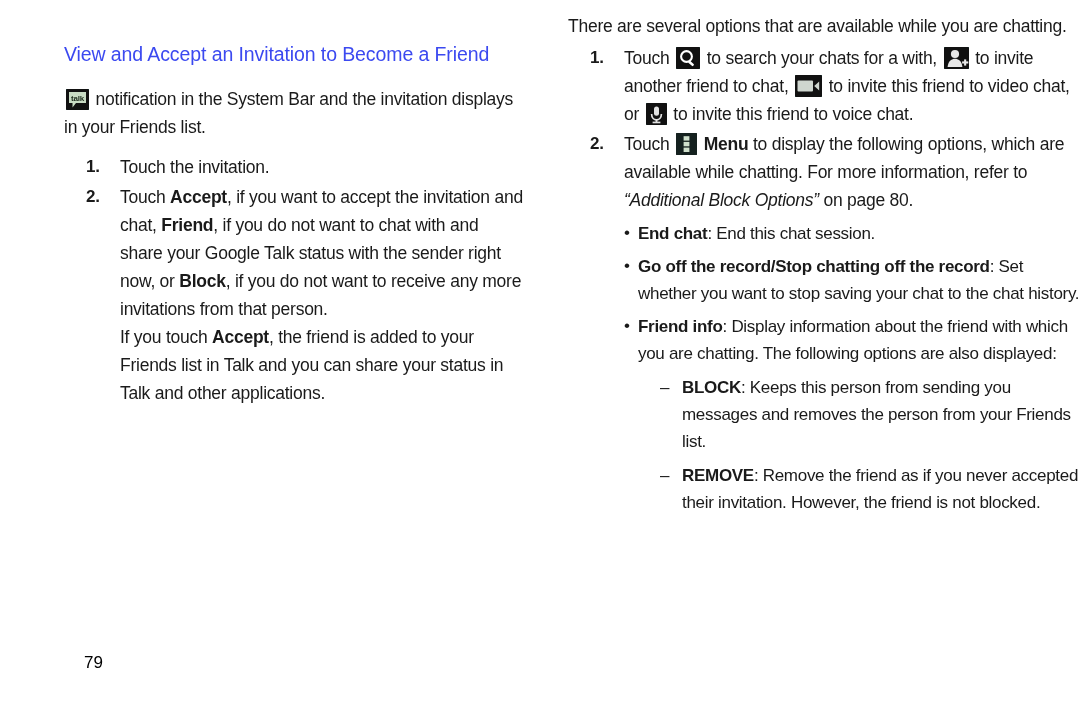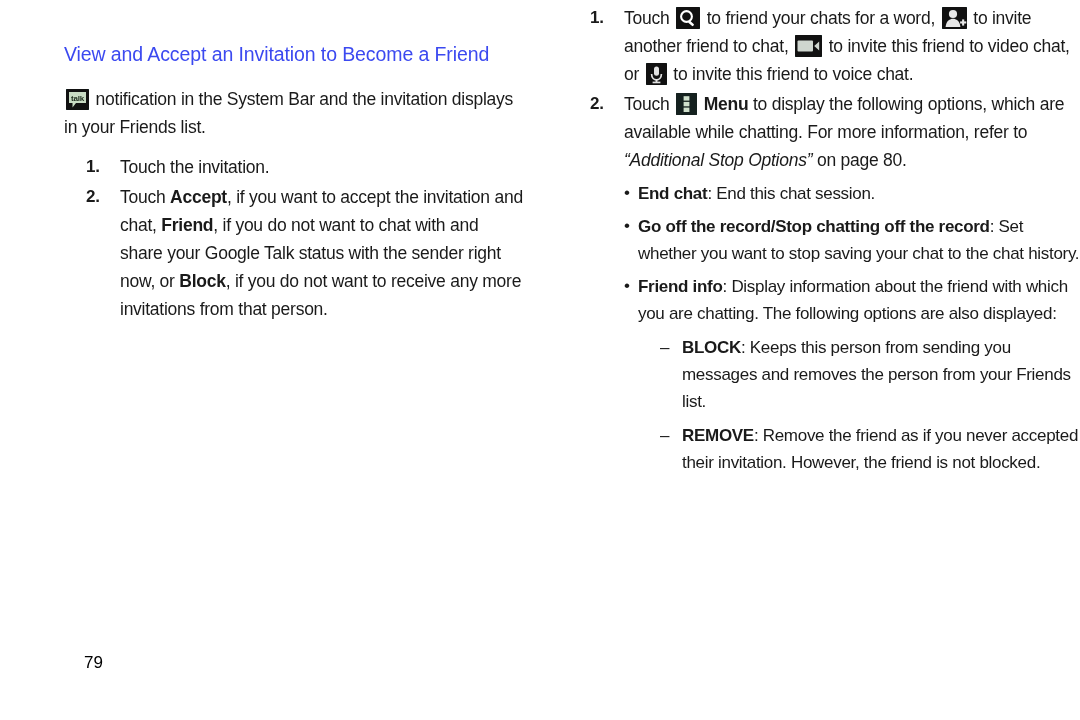--- a/index.html
+++ b/index.html
@@ -161,37 +161,39 @@
           </svg></span><span> notification in the System Bar and the invitation displays in your Friends list.</span></p>
 
     <ol class="numlist">
 
       <li>
         <span class="num">1.</span><span>Touch the invitation.</span>
       </li>
 
       <li>
         <span class="num">2.</span><span>Touch </span><b>Accept</b><span>, if you want to accept the invitation and chat, </span><b>Friend</b><span>, if you do not want to chat with and share your Google Talk status with the sender right now, or </span><b>Block</b><span>, if you do not want to receive any more invitations from that person.</span>
+        <div class="subpara"><span>If you touch </span><b>Accept</b><span>, the friend is added to your Friends list in Talk and you can share your status in Talk and other applications.</span></div>
       </li>
 
     </ol>
   </div>
 
   <div class="col col-right">
 
 
+    <p class="body first-para">There are several options that are available while you are chatting.</p>
 
     <ol class="numlist">
 
       <li>
         <span class="num">1.</span><span>Touch </span><span class="icon ic-search"><svg width="24" height="22" viewBox="0 0 24 22">
               <rect width="24" height="22" fill="#111"></rect>
               <circle cx="10.5" cy="9.5" r="5.4" fill="none" stroke="#fff" stroke-width="2.1"></circle>
               <rect x="13.6" y="13.3" width="6.4" height="2.6" rx="1" fill="#fff" transform="rotate(42 13.6 13.3)"></rect>
-            </svg></span><span> to friend your chats for a word, </span><span class="icon ic-addp"><svg width="25" height="22" viewBox="0 0 25 22">
+            </svg></span><span> to search your chats for a with, </span><span class="icon ic-addp"><svg width="25" height="22" viewBox="0 0 25 22">
               <rect width="25" height="22" fill="#111"></rect>
               <circle cx="11" cy="7" r="4.1" fill="#e8e8e8"></circle>
               <path d="M3.6 20 C4.2 13.6 8 11.8 11 11.8 C14 11.8 17.8 13.6 18.4 20 Z" fill="#e8e8e8"></path>
               <rect x="18.1" y="14.4" width="6.2" height="2.1" fill="#e8e8e8"></rect>
               <rect x="20.1" y="12.4" width="2.1" height="6.2" fill="#e8e8e8"></rect>
             </svg></span><span> to invite another friend to chat, </span><span class="icon ic-video"><svg width="27" height="22" viewBox="0 0 27 22">
               <rect width="27" height="22" fill="#111"></rect>
               <rect x="2.5" y="5.5" width="15.5" height="11" rx="1" fill="#cfd6cf"></rect>
               <path d="M19.2 11 L24.2 6.4 V15.6 Z" fill="#cfd6cf"></path>
             </svg></span><span> to invite this friend to video chat, or </span><span class="icon ic-mic"><svg width="21" height="22" viewBox="0 0 21 22">
@@ -202,21 +204,21 @@
               <rect x="6.6" y="18.6" width="7.8" height="1.7" fill="#e2e2e2"></rect>
             </svg></span><span> to invite this friend to voice chat.</span>
       </li>
 
       <li>
         <span class="num">2.</span><span>Touch </span><span class="icon ic-menu"><svg width="21" height="22" viewBox="0 0 21 22">
               <rect width="21" height="22" fill="#15211f"></rect>
               <rect x="7.6" y="3.2" width="5.8" height="4.4" fill="#cfe0cc"></rect>
               <rect x="7.6" y="8.9" width="5.8" height="4.4" fill="#cfe0cc"></rect>
               <rect x="7.6" y="14.6" width="5.8" height="4.4" fill="#cfe0cc"></rect>
-            </svg></span> <b>Menu</b><span> to display the following options, which are available while chatting. For more information, refer to </span><i>“Additional Stop Options”</i><span> on page 80.</span>
+            </svg></span> <b>Menu</b><span> to display the following options, which are available while chatting. For more information, refer to </span><i>“Additional Block Options”</i><span> on page 80.</span>
 
         <ul class="bullets">
           <li>
             <span class="dot">•</span><b>End chat</b><span>: End this chat session.</span>
           </li>
           <li>
             <span class="dot">•</span><b>Go off the record/Stop chatting off the record</b><span>: Set whether you want to stop saving your chat to the chat history.</span>
           </li>
           <li>
             <span class="dot">•</span><b>Friend info</b><span>: Display information about the friend with which you are chatting. The following options are also displayed:</span>

